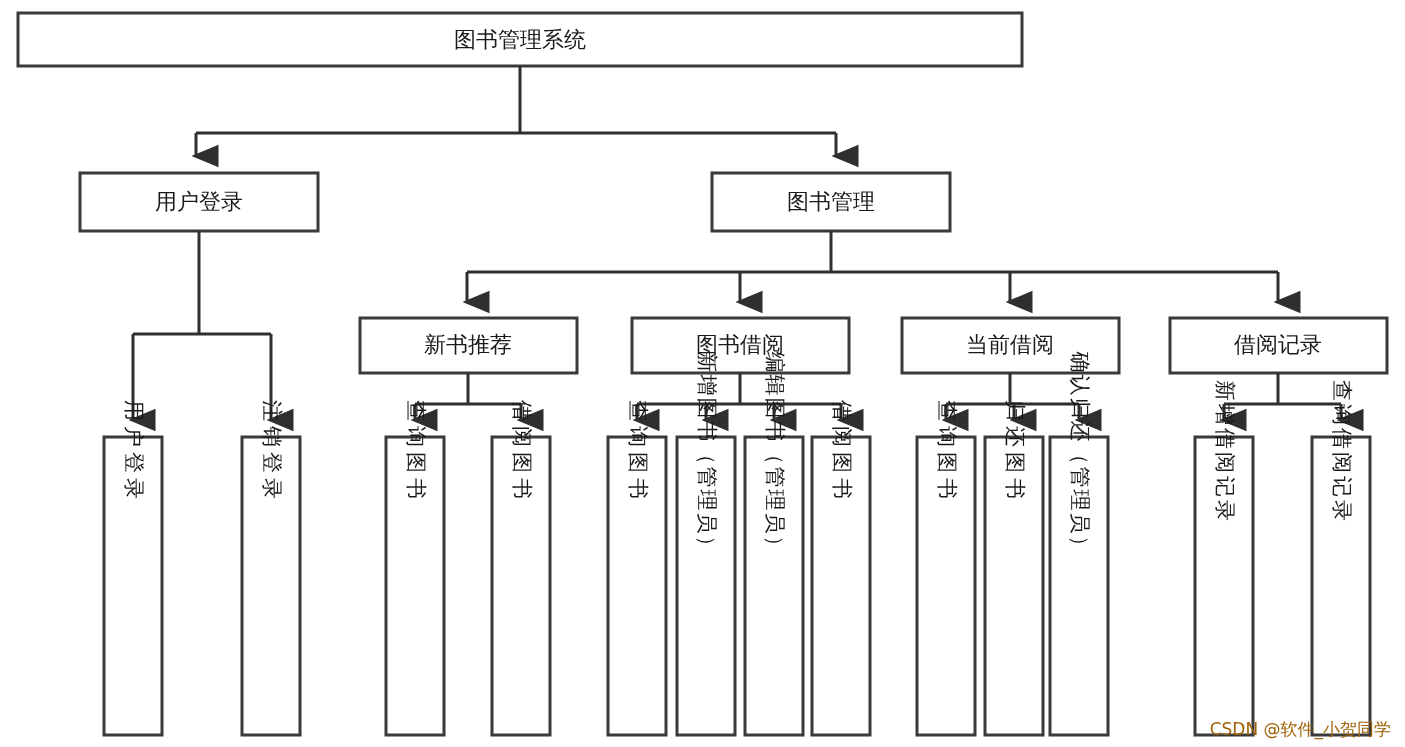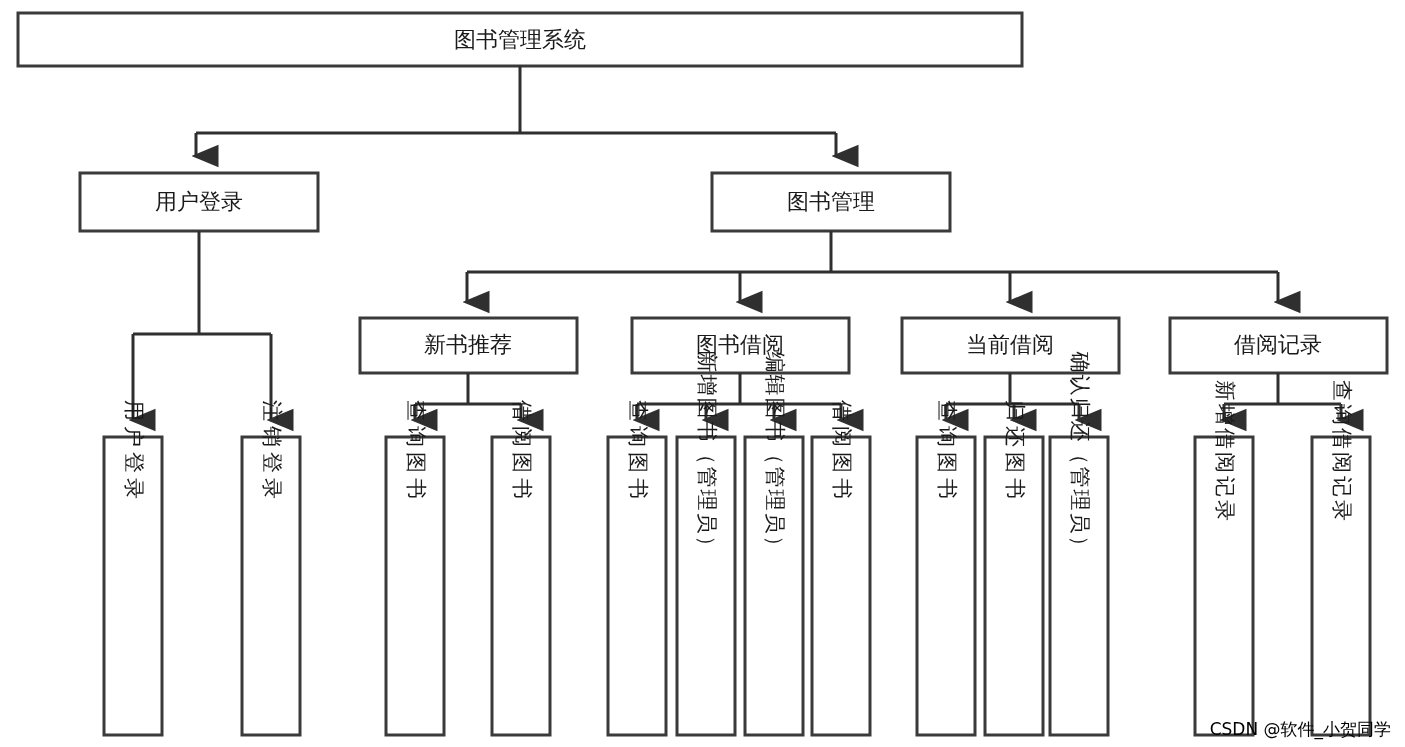--- a/index.html
+++ b/index.html
@@ -46,21 +46,21 @@
   .arrow-head {
     fill: #2f2f2f;
     stroke: none;
   }
   .watermark {
     position: absolute;
     right: 14px;
     bottom: 6px;
     font-family: "DejaVu Sans", "Liberation Sans", sans-serif;
     font-size: 17px;
-    color: #000000;
+    color: #a16207;
     white-space: nowrap;
     pointer-events: none;
     user-select: none;
   }
 </style>
 </head>
 <body>
 
 <svg id="diagram" viewBox="0 0 1405 747">
 

